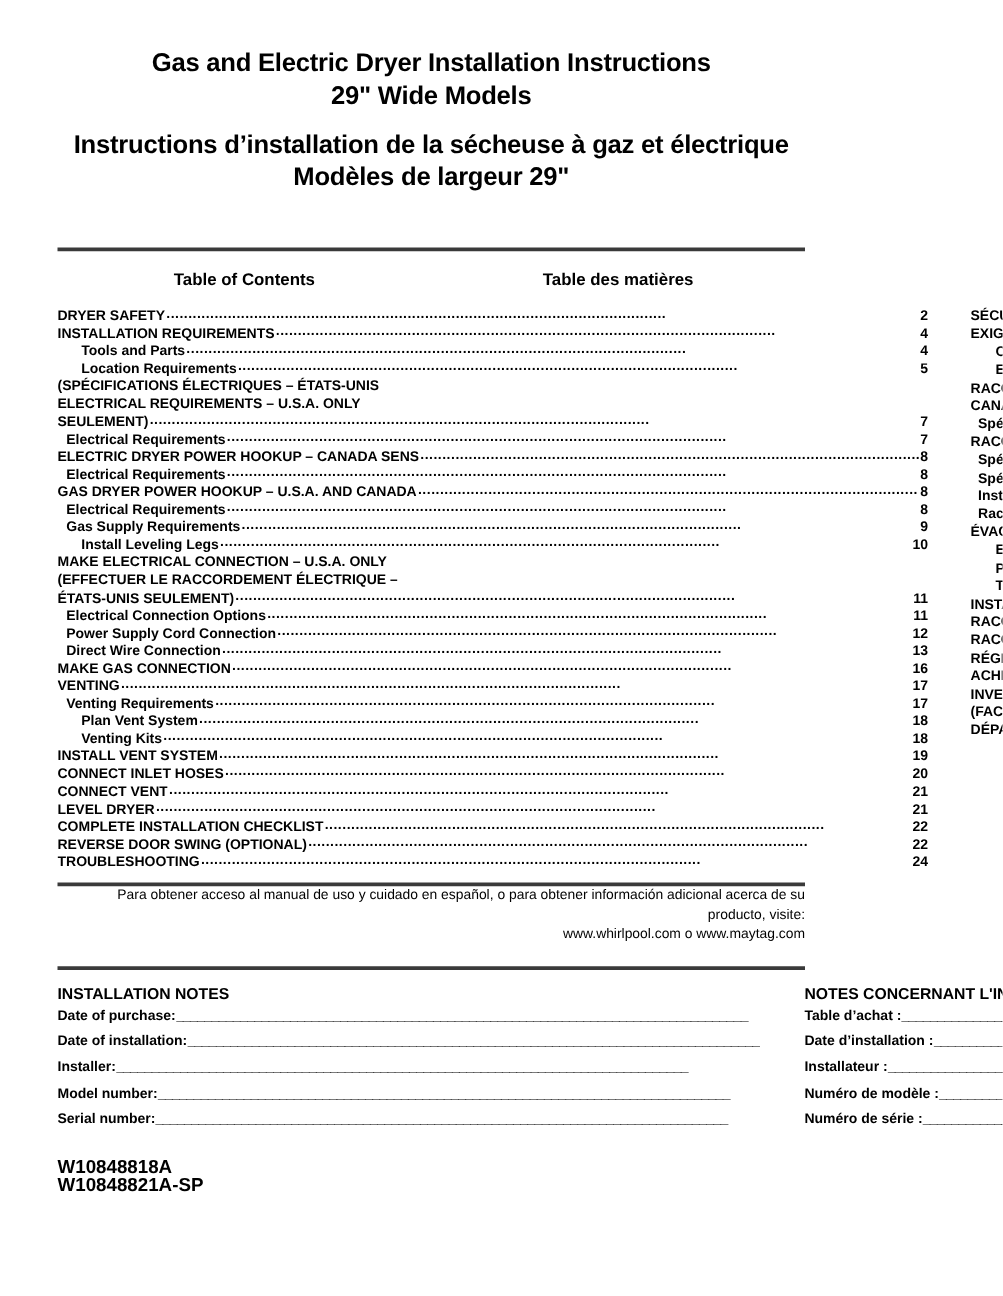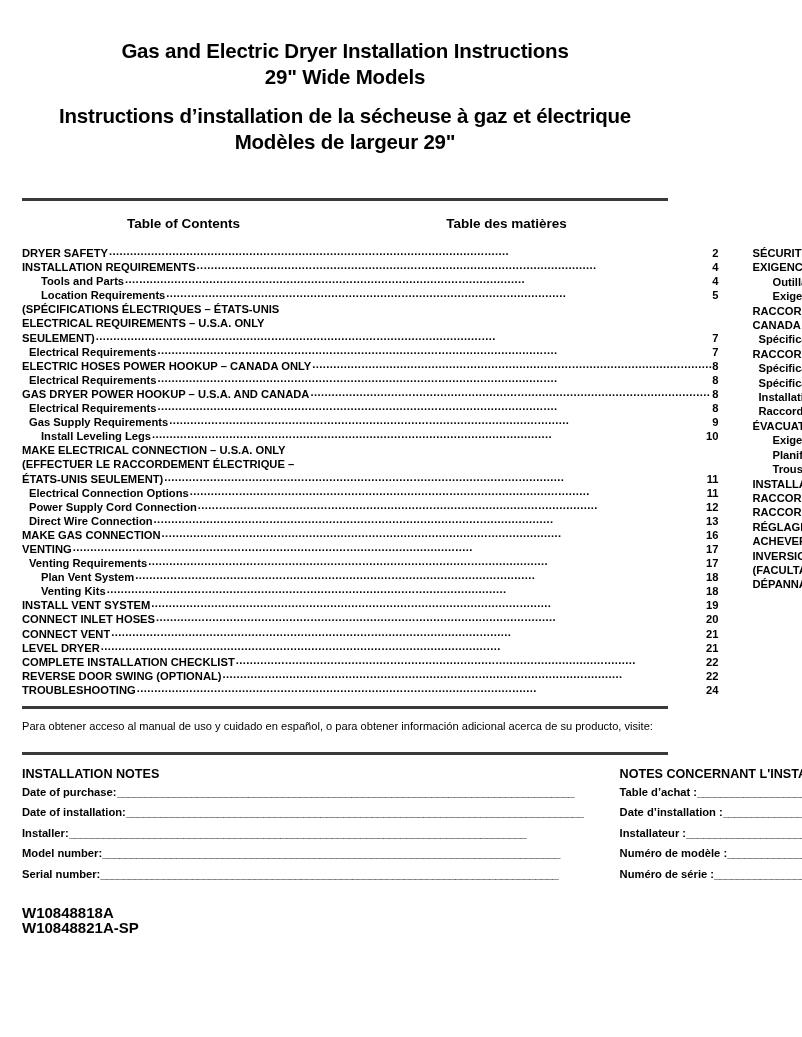--- a/index.html
+++ b/index.html
@@ -12,21 +12,21 @@
     height: 1037px;
     font-family: "Liberation Sans", sans-serif;
     color: #000000;
     -webkit-font-smoothing: antialiased;
   }
   .page {
     position: relative;
     width: 690px;
     height: 1037px;
     box-sizing: border-box;
-    padding: 0 22px;
+    padding: 0 46px;
   }
 
   
   .title-block {
     padding-top: 38px;
     text-align: center;
   }
   .title-en {
     font-size: 20.5px;
     font-weight: bold;
@@ -105,22 +105,21 @@
   .lvl0 { padding-left: 0px; }
   .lvl1 { padding-left: 7px; }
   .lvl2 { padding-left: 19px; }
 
   .col-right .entry { font-size: 11.2px; line-height: 14.4px; }
   .col-right .lvl1 { padding-left: 6px; }
   .col-right .lvl2 { padding-left: 20px; }
 
   
   .es-note {
-    margin-top: 10px;
-    text-align: left;
+    text-align: right;
     font-size: 11.1px;
     line-height: 15.6px;
   }
 
   
   .notes-cols {
     display: flex;
     margin-top: 12px;
   }
   .notes-col {
@@ -213,21 +212,21 @@
           <span class="txt">SEULEMENT)</span>
           <span class="dots">..................................................................................................................</span>
           <span class="pg">7</span>
         </div>
         <div class="entry lvl1">
           <span class="txt">Electrical Requirements</span>
           <span class="dots">..................................................................................................................</span>
           <span class="pg">7</span>
         </div>
         <div class="entry lvl0">
-          <span class="txt">ELECTRIC HOSES POWER HOOKUP – CANADA ONLY</span>
+          <span class="txt">ELECTRIC DRYER POWER HOOKUP – CANADA SENS</span>
           <span class="dots">..................................................................................................................</span>
           <span class="pg">8</span>
         </div>
         <div class="entry lvl1">
           <span class="txt">Electrical Requirements</span>
           <span class="dots">..................................................................................................................</span>
           <span class="pg">8</span>
         </div>
         <div class="entry lvl0">
           <span class="txt">GAS DRYER POWER HOOKUP – U.S.A. AND CANADA</span>
@@ -408,20 +407,21 @@
         </div>
         <div class="entry lvl0">
           <span class="txt">DÉPANNAGE</span>
         </div>
       </div>
   </div>
 
   <div class="rule rule-es"></div>
   <div class="es-note">
     <div>Para obtener acceso al manual de uso y cuidado en español, o para obtener información adicional acerca de su producto, visite:</div>
+    <div>www.whirlpool.com o www.maytag.com</div>
   </div>
 
   <div class="rule rule-notes"></div>
 
   <div class="notes-cols">
     <div class="notes-col left">
       <div class="notes-title">INSTALLATION NOTES</div>
       <div id="fields-en">
           <div class="field">
             <span class="flabel">Date of purchase:</span>

